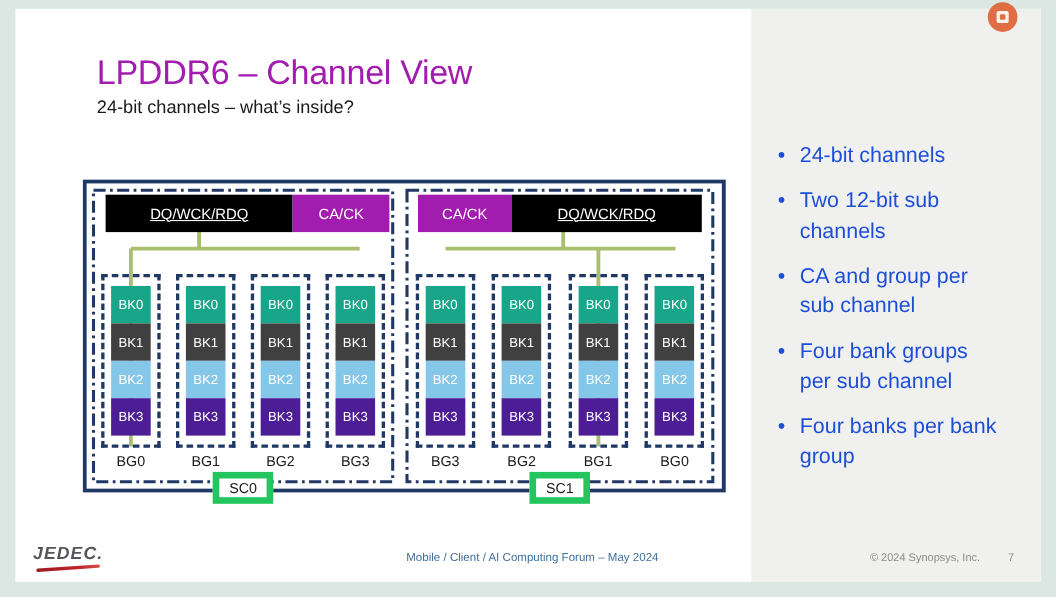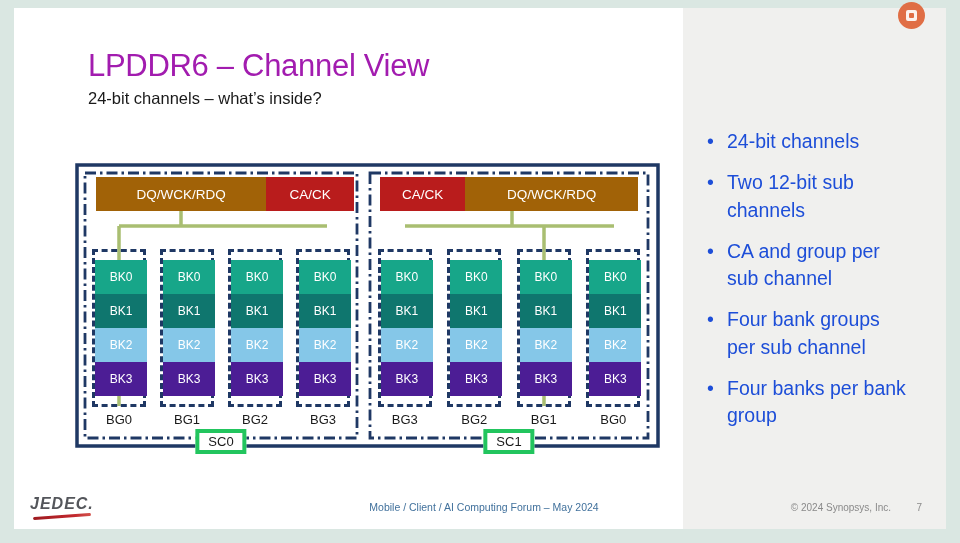--- a/index.html
+++ b/index.html
@@ -24,35 +24,35 @@
   .badge .glyph { width:11px; height:11px; background:#fdf4ef; border-radius:2px; position:relative; }
   .badge .glyph::after { content:""; position:absolute; left:3px; top:3px; width:5px; height:5px; background:#E0683C; border-radius:1px; }
 
   
   #diagram { position:absolute; left:61px; top:155px; width:585px; height:285px; }
   #diagram svg { position:absolute; left:0; top:0; }
 
   .sc-header { position:absolute; top:14px; height:34px; display:flex; }
   .hseg { height:100%; display:flex; align-items:center; justify-content:center;
           color:#ffffff; font-size:13.5px; }
-  .hseg-data { background:#a16207; }
-  .hseg-ca   { background:#b91c1c; }
+  .hseg-data { background:#000000;text-decoration:underline; }
+  .hseg-ca   { background:#a21caf; }
 
   .bank-group { position:absolute; top:86px; width:54px; height:158px; border:3px dashed #1F3864;
                 padding-top:8px; }
-  .bank { width:52px; height:34px; margin:0 auto; display:flex; align-items:center; justify-content:center;
+  .bank { width:36px; height:34px; margin:0 auto; display:flex; align-items:center; justify-content:center;
           color:#ffffff; font-size:12px; }
   .bank-0 { background:#17A689; }
-  .bank-1 { background:#0f766e; }
+  .bank-1 { background:#404040; }
   .bank-2 { background:#85C7E8; }
   .bank-3 { background:#4c1d95; }
 
   .bg-label { position:absolute; top:249px; width:54px; text-align:center; font-size:13px; color:#1a1a1a; }
   .sc-label { position:absolute; top:266px; transform:translateX(-50%); background:#ffffff;
-              border:4px solid #22c55e; font-size:13px; color:#1a1a1a; padding:0 9px; line-height:17px; }
+              border:6px solid #22c55e; font-size:13px; color:#1a1a1a; padding:0 9px; line-height:17px; }
 
   
   .bullets { position:absolute; left:691px; top:106px; width:205px; list-style:none; margin:0; padding:0; }
   .bullets li { position:relative; padding-left:22px; font-size:19.5px; line-height:1.4;
                 margin-bottom:13px; color:#1d4ed8; width:205px;margin-top:14px; }
   .bullets li::before { content:"\2022"; position:absolute; left:2px; top:0; }
 
   
   .jedec { position:absolute; left:16px; top:487px; }
   .jedec .jedec-text { font-style:italic; font-weight:bold; font-size:16px; letter-spacing:1px; color:#54565B; }

